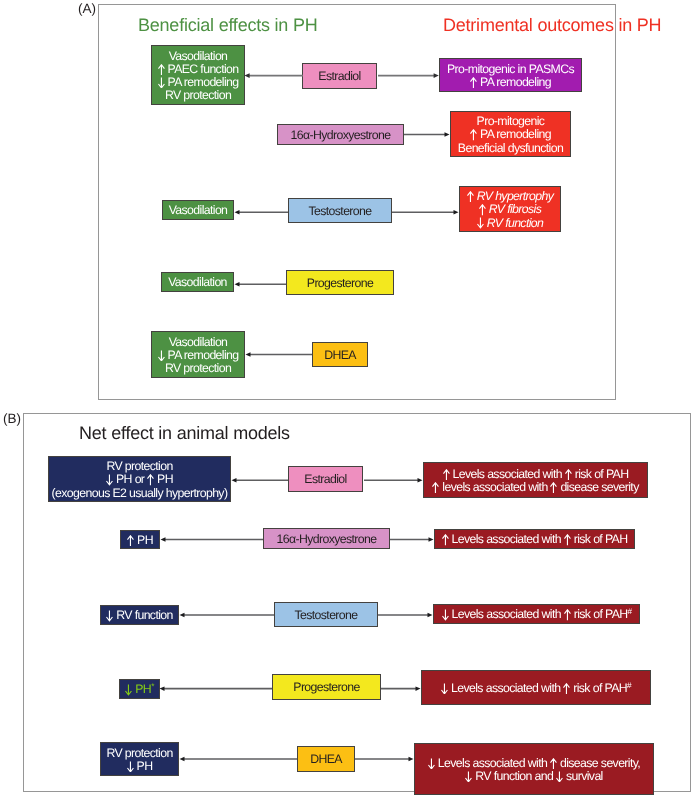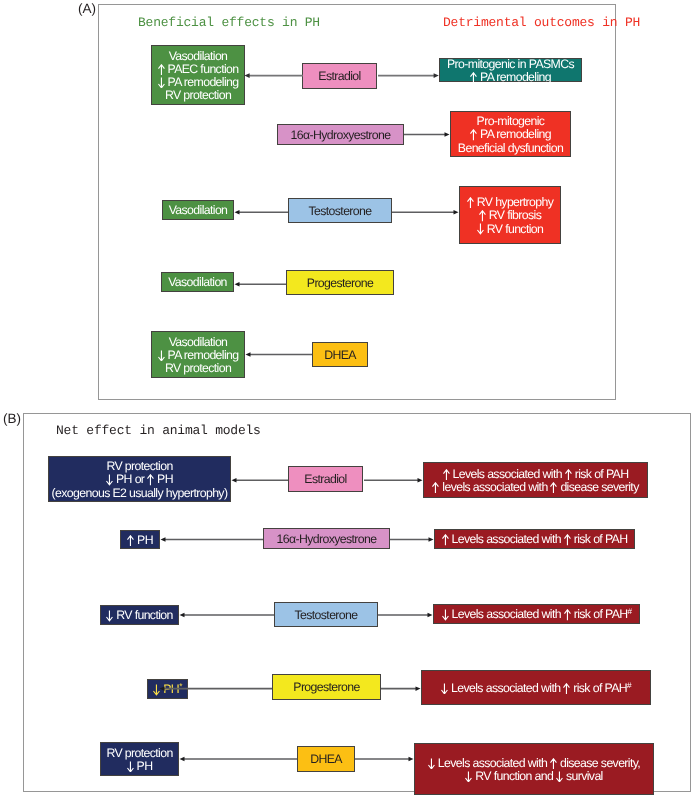--- a/index.html
+++ b/index.html
@@ -3,21 +3,21 @@
 <meta charset="utf-8">
 <title>Sex hormones in pulmonary hypertension</title>
 <style>
   html,body{margin:0;padding:0;background:#ffffff;}
   body{width:693px;height:795px;position:relative;overflow:hidden;
        font-family:"Liberation Sans",sans-serif;
        -webkit-font-smoothing:antialiased;text-rendering:geometricPrecision;}
   #stage{position:absolute;left:0;top:0;width:693px;height:795px;}
   .panel{position:absolute;border:1px solid #969696;background:#fff;box-sizing:border-box;}
   .plabel{position:absolute;font-size:13.5px;color:#231f20;line-height:1;}
-  .head{position:absolute;font-size:13px;letter-spacing:-0.22px;white-space:nowrap;line-height:1;font-family:Liberation Mono, monospace;}
+  .head{position:absolute;font-size:18px;letter-spacing:-0.22px;white-space:nowrap;line-height:1;}
   .box{position:absolute;box-sizing:border-box;display:flex;flex-direction:column;
        align-items:center;justify-content:center;text-align:center;font-size:12.3px;
        letter-spacing:-0.62px;line-height:13.3px;white-space:nowrap;}
   .box > .ln{position:relative;top:1.1px;}
   .ln{white-space:nowrap;}
   .box sup{font-size:8.2px;line-height:0;vertical-align:baseline;position:relative;top:-4px;}
   .glyph-arrow{display:inline-block;width:7.2px;height:11.6px;vertical-align:-2.3px;
                letter-spacing:0;}
   .glyph-arrow svg{display:block;width:7.2px;height:11.6px;}
   svg.arrows{position:absolute;left:0;top:0;width:693px;height:795px;overflow:visible;
@@ -40,21 +40,21 @@
             <path d="M3.45 11.2 L3.45 0.8 M0.45 4.6 L3.45 0.75 L6.45 4.6" fill="none" stroke="currentColor" stroke-width="1.12"></path>
           </svg></span> PAEC function</div>
       <div class="ln"><span class="glyph-arrow"><svg viewBox="0 0 7.2 11.6" xmlns="http://www.w3.org/2000/svg">
             <path d="M3.45 0.4 L3.45 10.8 M0.45 7.0 L3.45 10.85 L6.45 7.0" fill="none" stroke="currentColor" stroke-width="1.12"></path>
           </svg></span> PA remodeling</div>
       <div class="ln">RV protection</div>
     </div>
   <div class="box" style="left:302px;top:63px;width:75px;height:26px;background:#ee8fbf;border:1px solid #44423f;color:#231f20;">
       <div class="ln">Estradiol</div>
     </div>
-  <div class="box" style="left:439px;top:58px;width:143px;height:24px;background:#0f766e;border:1px solid #44423f;color:#fff;">
+  <div class="box" style="left:439px;top:58px;width:143px;height:34px;background:#a21caf;border:1px solid #44423f;color:#fff;">
       <div class="ln">Pro-mitogenic in PASMCs</div>
       <div class="ln"><span class="glyph-arrow"><svg viewBox="0 0 7.2 11.6" xmlns="http://www.w3.org/2000/svg">
             <path d="M3.45 11.2 L3.45 0.8 M0.45 4.6 L3.45 0.75 L6.45 4.6" fill="none" stroke="currentColor" stroke-width="1.12"></path>
           </svg></span> PA remodeling</div>
     </div>
 
   <div class="box" style="left:277px;top:124px;width:127px;height:21px;background:#d792c7;border:1px solid #44423f;color:#231f20;">
       <div class="ln">16α-Hydroxyestrone</div>
     </div>
   <div class="box" style="left:450px;top:111px;width:121px;height:46px;background:#ef3124;border:1px solid #44423f;color:#fff;align-items:center;">
@@ -64,21 +64,21 @@
           </svg></span> PA remodeling</div>
       <div class="ln">Beneficial dysfunction</div>
     </div>
 
   <div class="box" style="left:162px;top:200px;width:72px;height:20px;background:#4d9143;border:1px solid #44423f;color:#fff;">
       <div class="ln">Vasodilation</div>
     </div>
   <div class="box" style="left:288px;top:198px;width:104px;height:25px;background:#9cc3e6;border:1px solid #44423f;color:#231f20;">
       <div class="ln">Testosterone</div>
     </div>
-  <div class="box" style="left:459px;top:186px;width:102px;height:58px;background:#ef3124;border:1px solid #44423f;color:#fff;">
+  <div class="box" style="left:459px;top:186px;width:102px;height:46px;background:#ef3124;border:1px solid #44423f;color:#fff;font-style:italic;">
       <div class="ln"><span class="glyph-arrow"><svg viewBox="0 0 7.2 11.6" xmlns="http://www.w3.org/2000/svg">
             <path d="M3.45 11.2 L3.45 0.8 M0.45 4.6 L3.45 0.75 L6.45 4.6" fill="none" stroke="currentColor" stroke-width="1.12"></path>
           </svg></span> RV hypertrophy</div>
       <div class="ln"><span class="glyph-arrow"><svg viewBox="0 0 7.2 11.6" xmlns="http://www.w3.org/2000/svg">
             <path d="M3.45 11.2 L3.45 0.8 M0.45 4.6 L3.45 0.75 L6.45 4.6" fill="none" stroke="currentColor" stroke-width="1.12"></path>
           </svg></span> RV fibrosis</div>
       <div class="ln"><span class="glyph-arrow"><svg viewBox="0 0 7.2 11.6" xmlns="http://www.w3.org/2000/svg">
             <path d="M3.45 0.4 L3.45 10.8 M0.45 7.0 L3.45 10.85 L6.45 7.0" fill="none" stroke="currentColor" stroke-width="1.12"></path>
           </svg></span> RV function</div>
     </div>
@@ -97,21 +97,21 @@
           </svg></span> PA remodeling</div>
       <div class="ln">RV protection</div>
     </div>
   <div class="box" style="left:312px;top:342px;width:56px;height:25px;background:#fcbf13;border:1px solid #44423f;color:#231f20;">
       <div class="ln">DHEA</div>
     </div>
 
   <div class="panel" style="left:23px;top:413px;width:668px;height:379px;"></div>
   <div class="plabel" style="left:3px;top:412px;">(B)</div>
 
-  <div class="head" style="left:56px;top:424px;color:#231f20;">Net effect in animal models</div>
+  <div class="head" style="left:79px;top:424px;color:#231f20;">Net effect in animal models</div>
 
   <div class="box" style="left:48px;top:456px;width:183px;height:46px;background:#212c5f;border:1px solid #44423f;color:#fff;">
       <div class="ln">RV protection</div>
       <div class="ln"><span class="glyph-arrow"><svg viewBox="0 0 7.2 11.6" xmlns="http://www.w3.org/2000/svg">
             <path d="M3.45 0.4 L3.45 10.8 M0.45 7.0 L3.45 10.85 L6.45 7.0" fill="none" stroke="currentColor" stroke-width="1.12"></path>
           </svg></span> PH or <span class="glyph-arrow"><svg viewBox="0 0 7.2 11.6" xmlns="http://www.w3.org/2000/svg">
             <path d="M3.45 11.2 L3.45 0.8 M0.45 4.6 L3.45 0.75 L6.45 4.6" fill="none" stroke="currentColor" stroke-width="1.12"></path>
           </svg></span> PH</div>
       <div class="ln">(exogenous E2 usually hypertrophy)</div>
     </div>
@@ -156,21 +156,21 @@
       <div class="ln">Testosterone</div>
     </div>
   <div class="box" style="left:433px;top:604px;width:207px;height:20px;background:#9a1b22;border:1px solid #44423f;color:#fff;">
       <div class="ln"><span class="glyph-arrow"><svg viewBox="0 0 7.2 11.6" xmlns="http://www.w3.org/2000/svg">
             <path d="M3.45 0.4 L3.45 10.8 M0.45 7.0 L3.45 10.85 L6.45 7.0" fill="none" stroke="currentColor" stroke-width="1.12"></path>
           </svg></span> Levels associated with <span class="glyph-arrow"><svg viewBox="0 0 7.2 11.6" xmlns="http://www.w3.org/2000/svg">
             <path d="M3.45 11.2 L3.45 0.8 M0.45 4.6 L3.45 0.75 L6.45 4.6" fill="none" stroke="currentColor" stroke-width="1.12"></path>
           </svg></span> risk of PAH<sup>#</sup></div>
     </div>
 
-  <div class="box" style="left:119px;top:679px;width:41px;height:20px;background:#212c5f;border:1px solid #44423f;color:#fde047;margin-left:28px;">
+  <div class="box" style="left:119px;top:679px;width:41px;height:20px;background:#212c5f;border:1px solid #44423f;color:#84cc16;">
       <div class="ln"><span class="glyph-arrow"><svg viewBox="0 0 7.2 11.6" xmlns="http://www.w3.org/2000/svg">
             <path d="M3.45 0.4 L3.45 10.8 M0.45 7.0 L3.45 10.85 L6.45 7.0" fill="none" stroke="currentColor" stroke-width="1.12"></path>
           </svg></span> PH<sup>*</sup></div>
     </div>
   <div class="box" style="left:272px;top:674px;width:109px;height:26px;background:#f3e81e;border:1px solid #44423f;color:#231f20;">
       <div class="ln">Progesterone</div>
     </div>
   <div class="box" style="left:421px;top:670px;width:230px;height:35px;background:#9a1b22;border:1px solid #44423f;color:#fff;">
       <div class="ln"><span class="glyph-arrow"><svg viewBox="0 0 7.2 11.6" xmlns="http://www.w3.org/2000/svg">
             <path d="M3.45 0.4 L3.45 10.8 M0.45 7.0 L3.45 10.85 L6.45 7.0" fill="none" stroke="currentColor" stroke-width="1.12"></path>

